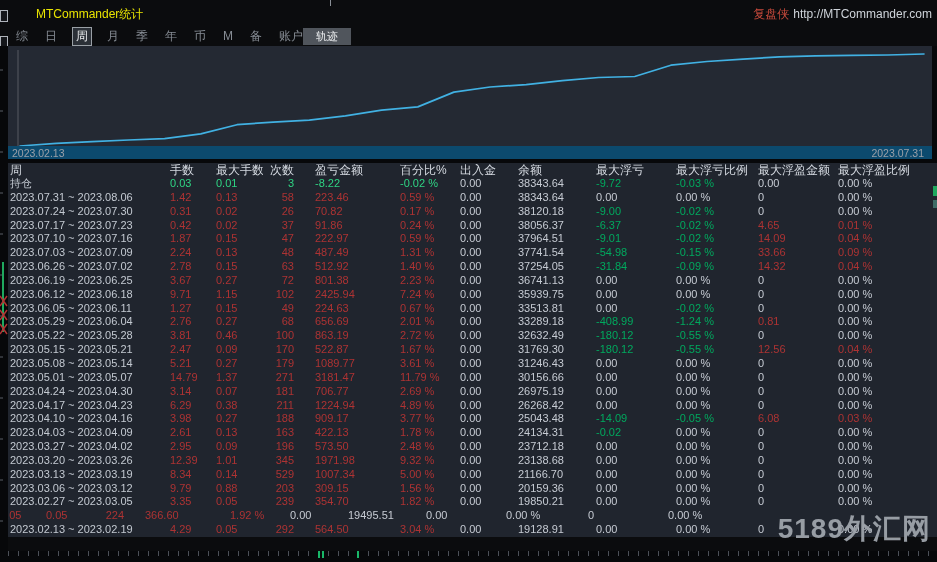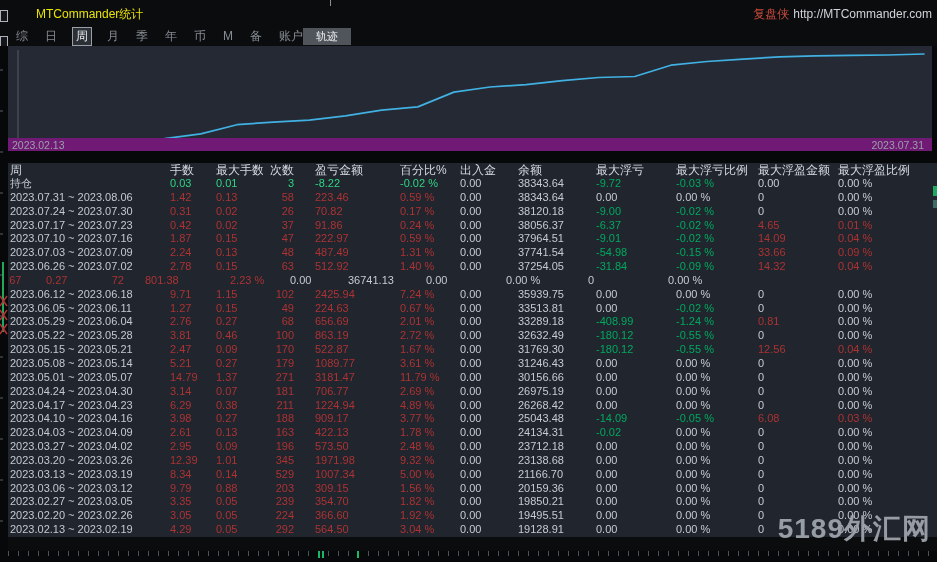--- a/index.html
+++ b/index.html
@@ -16,21 +16,21 @@
   
   .menubar{position:absolute;top:26px;left:0;width:937px;height:20px;background:#0b0c0e;}
   .menu-items{position:absolute;left:14px;top:1px;display:flex;gap:13px;align-items:center;height:18px;}
   .menu-item{color:#878d95;font-size:12px;padding:0 2px;cursor:default;}
   .menu-item.active{background:#2b3037;border:1px solid #9aa0a6;color:#eceef0;padding:0 3px;}
   .track-btn{position:absolute;left:303px;top:2px;background:#50555c;color:#eceef0;
              font-size:11px;padding:1px 13px;}
   
   .chart-wrap{position:absolute;left:8px;top:46px;width:924px;height:104px;background:#242933;}
   .chart-wrap svg{display:block;}
-  .chart-labels{position:absolute;left:8px;top:138px;width:924px;height:13px;background:#701a75;}
+  .chart-labels{position:absolute;left:8px;top:146px;width:924px;height:13px;background:#0c4a6e;}
   .x-label{position:absolute;top:1px;font-size:10.5px;color:#9aa0a8;}
   .x-label.start{left:4px;}
   .x-label.end{right:8px;}
   
   .table{position:absolute;left:0;top:163px;width:937px;background:#20252e;}
   .trow{display:flex;height:13.85px;line-height:13.8px;font-size:11px;white-space:nowrap;}
   .trow.header{height:14px;line-height:14px;font-size:12px;}
   .trow.total{height:14px;line-height:14px;background:#0b0c0e;flex-direction:column;}
   .cell{box-sizing:border-box;overflow:hidden;color:#c3c9d1;}
   .cell.h{color:#d4d9e0;}
@@ -211,20 +211,21 @@
       <div class="cell c4 rv">512.92</div>
       <div class="cell c5 rv">1.40 %</div>
       <div class="cell c6 wv">0.00</div>
       <div class="cell c7 wv">37254.05</div>
       <div class="cell c8 gv">-31.84</div>
       <div class="cell c9 gv">-0.09 %</div>
       <div class="cell c10 rv">14.32</div>
       <div class="cell c11 rv">0.04 %</div>
     </div>
     <div class="trow week">
+      <div class="cell c0">2023.06.19 ~ 2023.06.25</div>
       <div class="cell c1 rv">3.67</div>
       <div class="cell c2 rv">0.27</div>
       <div class="cell c3 rv">72</div>
       <div class="cell c4 rv">801.38</div>
       <div class="cell c5 rv">2.23 %</div>
       <div class="cell c6 wv">0.00</div>
       <div class="cell c7 wv">36741.13</div>
       <div class="cell c8 wv">0.00</div>
       <div class="cell c9 wv">0.00 %</div>
       <div class="cell c10 wv">0</div>
@@ -448,21 +449,20 @@
       <div class="cell c4 rv">354.70</div>
       <div class="cell c5 rv">1.82 %</div>
       <div class="cell c6 wv">0.00</div>
       <div class="cell c7 wv">19850.21</div>
       <div class="cell c8 wv">0.00</div>
       <div class="cell c9 wv">0.00 %</div>
       <div class="cell c10 wv">0</div>
       <div class="cell c11 wv">0.00 %</div>
     </div>
     <div class="trow week">
-      <div class="cell c0">2023.02.20 ~ 2023.02.26</div>
       <div class="cell c1 rv">3.05</div>
       <div class="cell c2 rv">0.05</div>
       <div class="cell c3 rv">224</div>
       <div class="cell c4 rv">366.60</div>
       <div class="cell c5 rv">1.92 %</div>
       <div class="cell c6 wv">0.00</div>
       <div class="cell c7 wv">19495.51</div>
       <div class="cell c8 wv">0.00</div>
       <div class="cell c9 wv">0.00 %</div>
       <div class="cell c10 wv">0</div>

